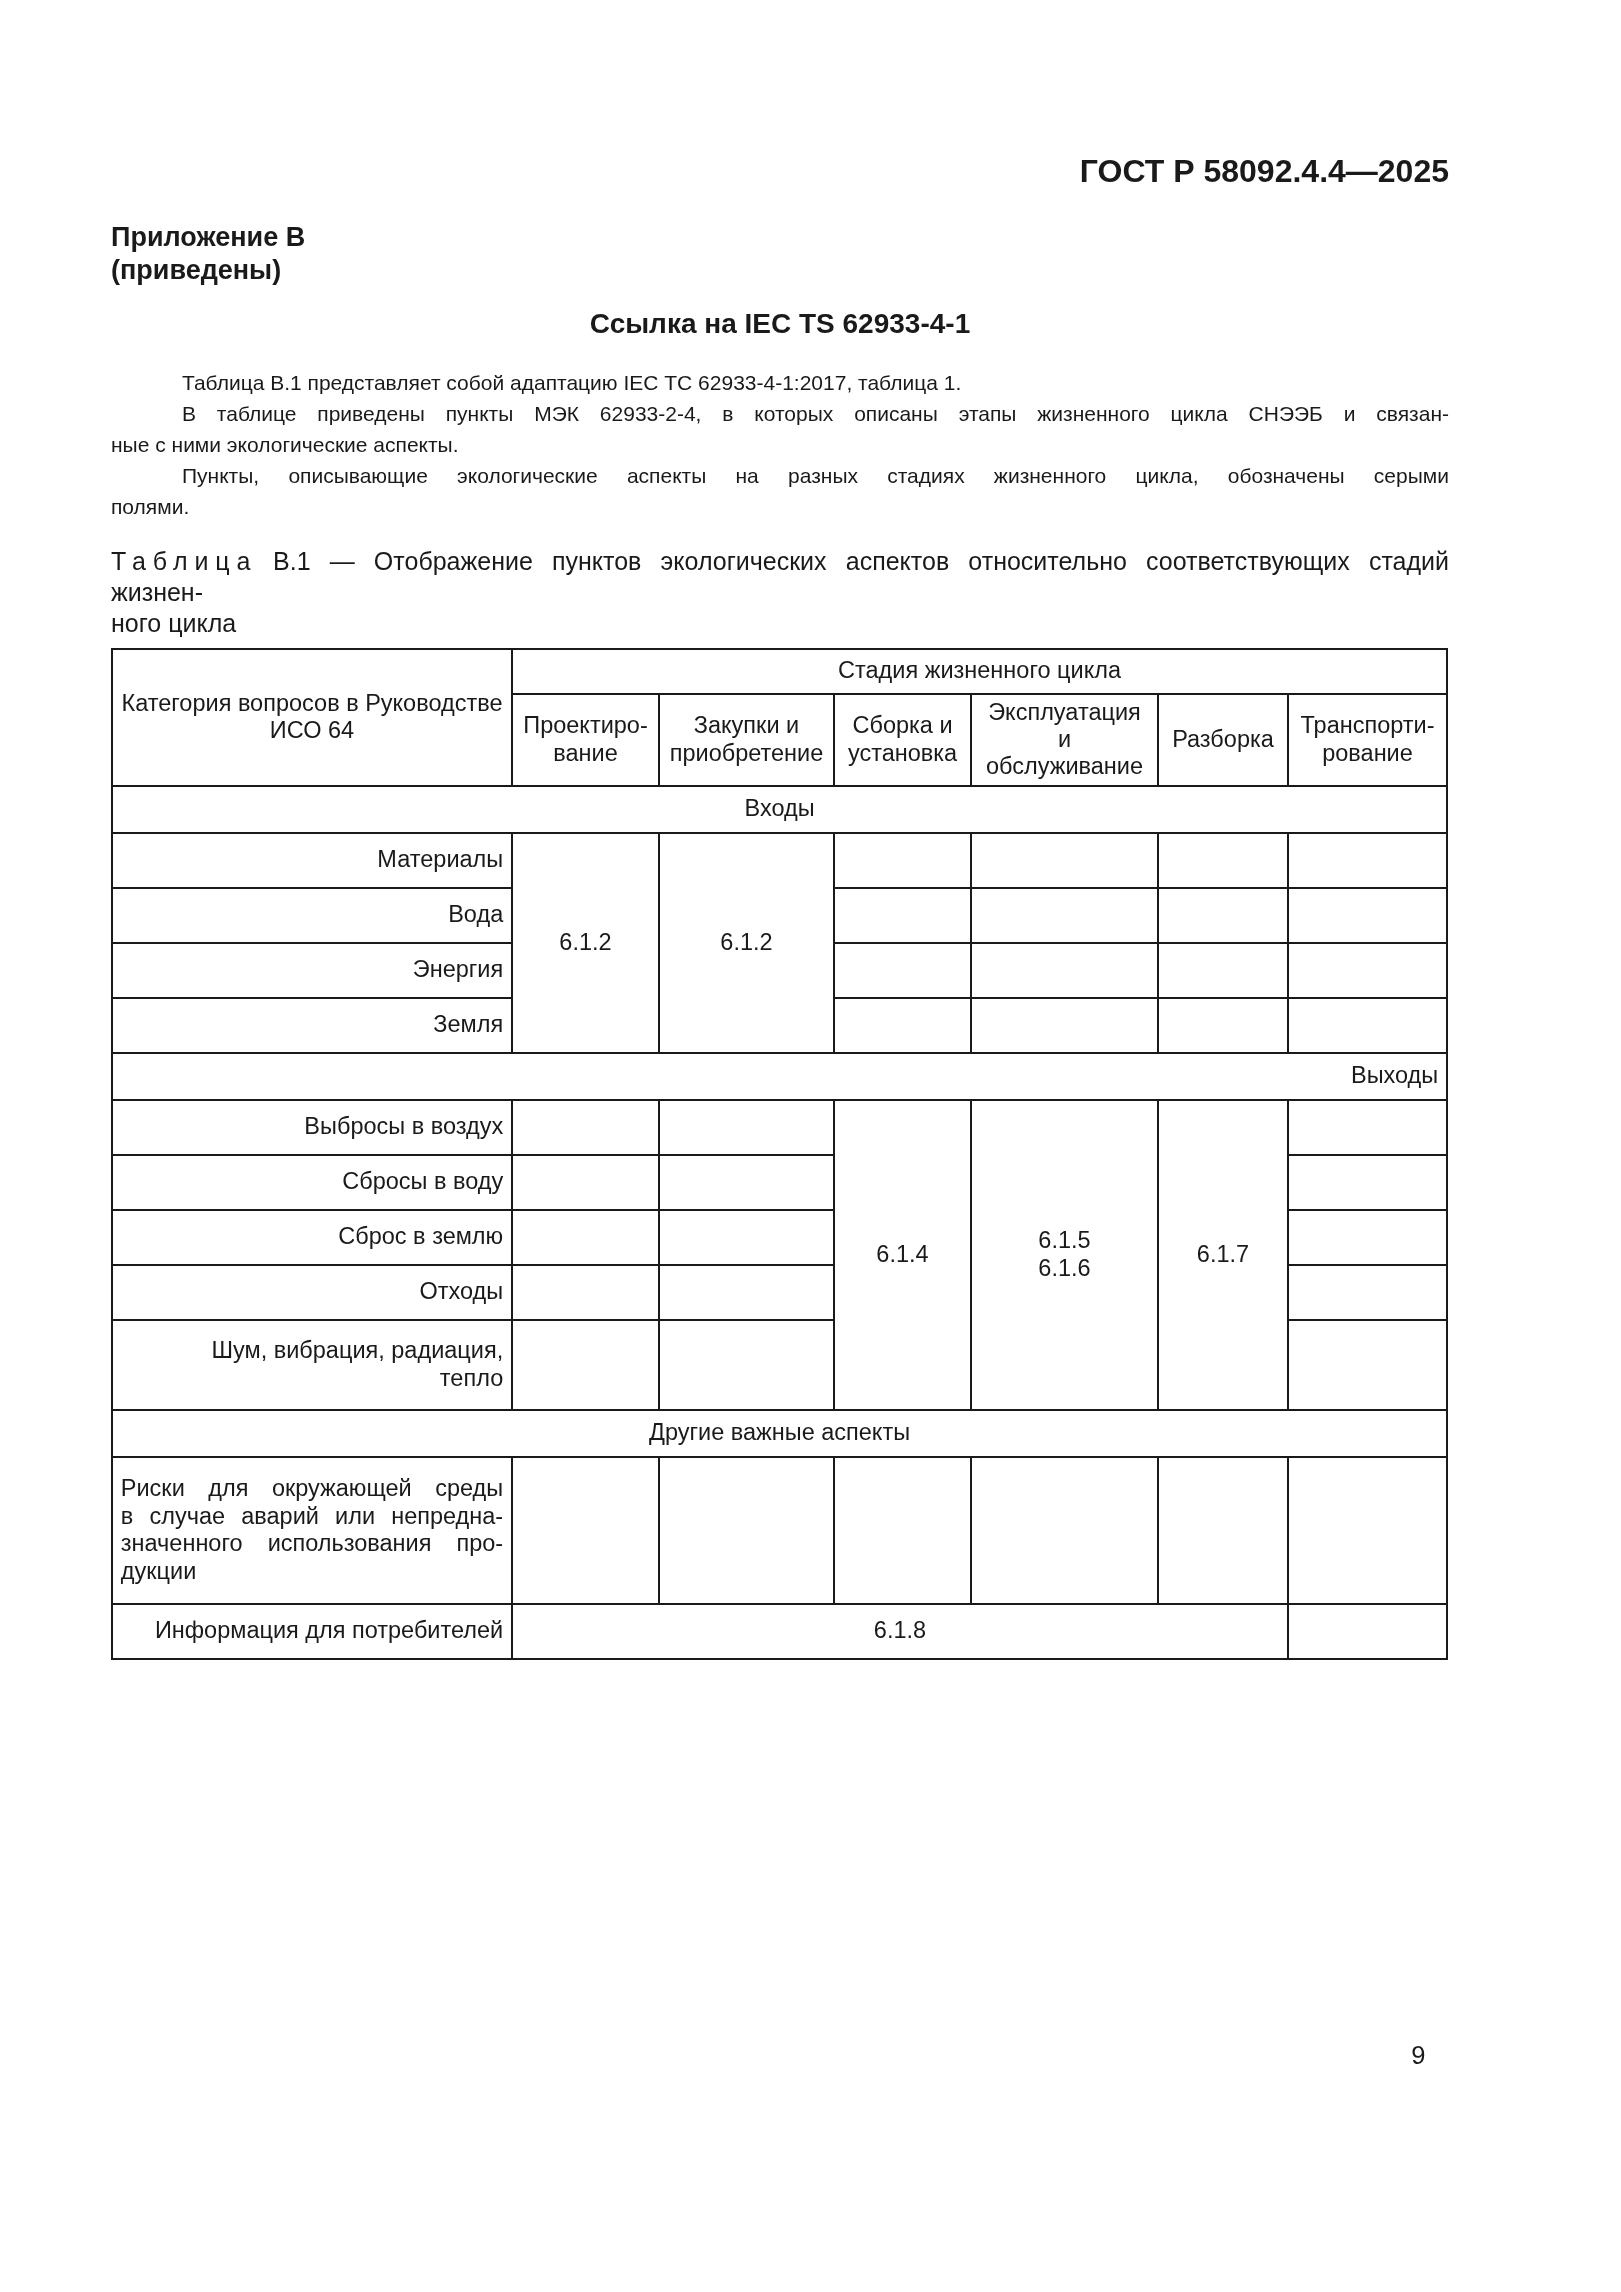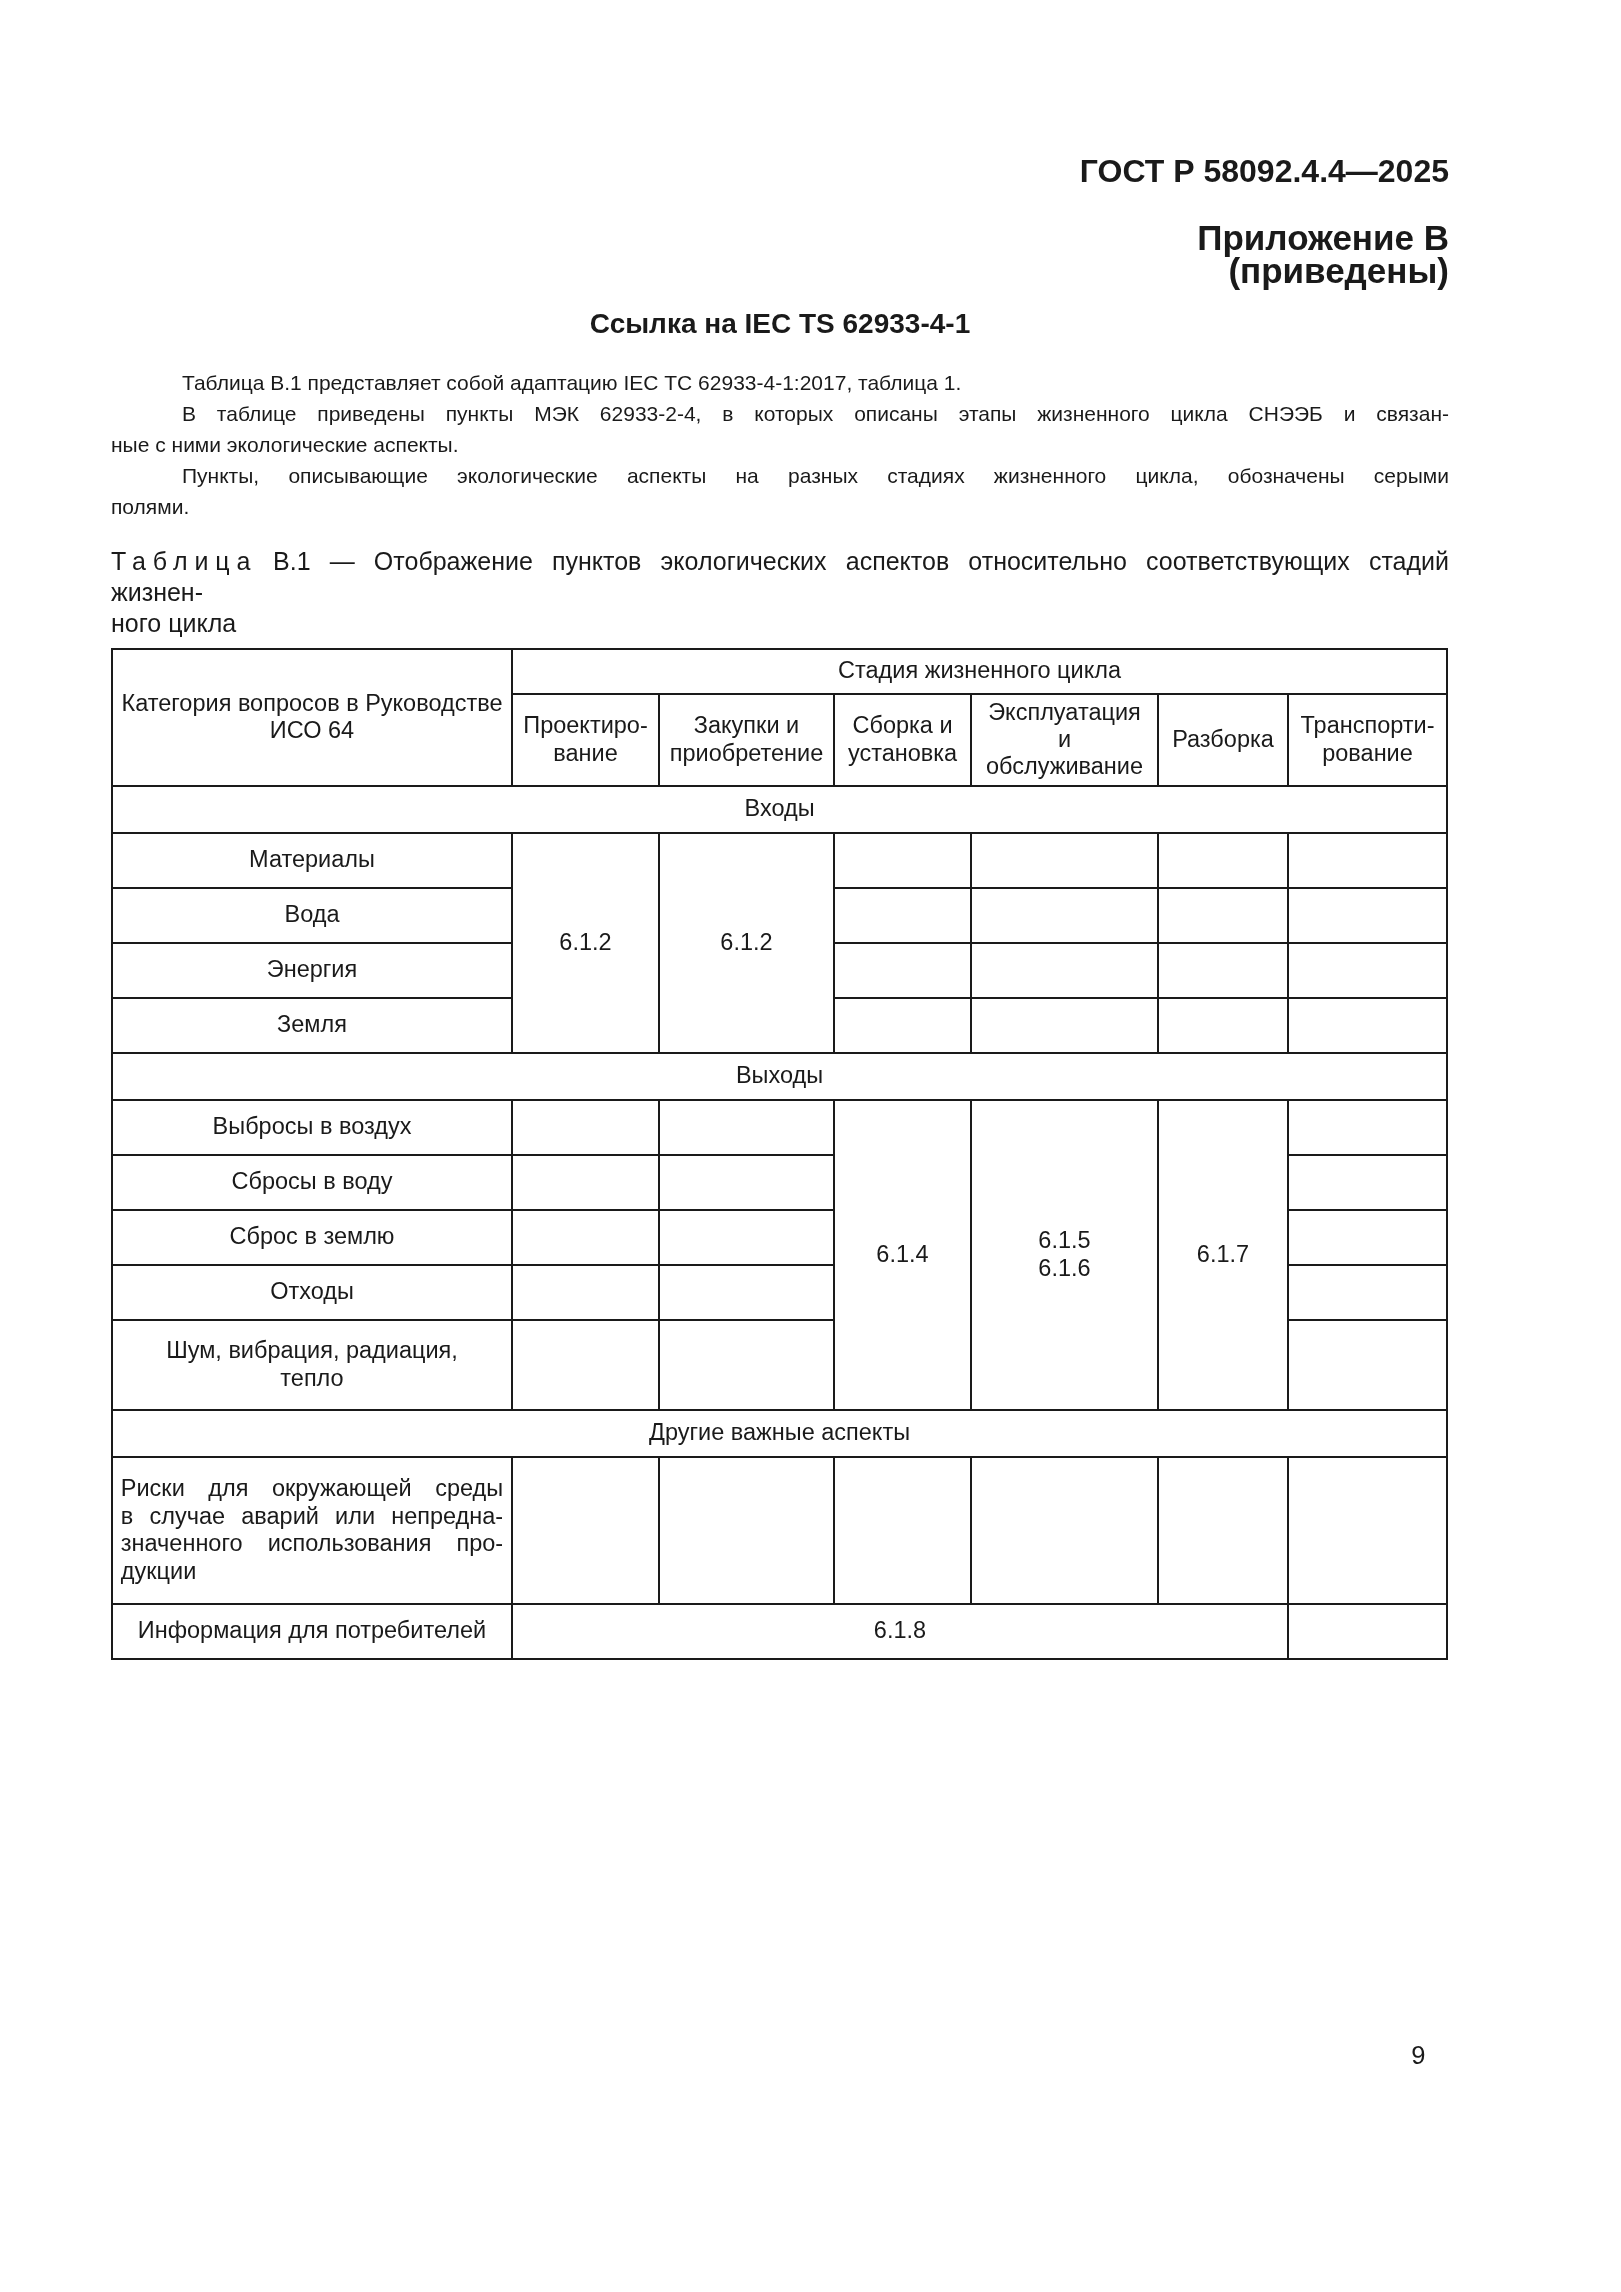--- a/index.html
+++ b/index.html
@@ -19,23 +19,23 @@
   }
   .doc-header {
     padding-top: 155px;
     text-align: right;
     font-weight: bold;
     font-size: 32px;
     line-height: 33px;
   }
   .app-title-block {
     margin-top: 33px;
-    text-align: right;
+    text-align: left;
     font-weight: bold;
-    font-size: 35px;
+    font-size: 27px;
     line-height: 33px;
   }
   .main-heading {
     margin-top: 20px;
     text-align: center;
     font-weight: bold;
     font-size: 28px;
     line-height: 33px;
   }
   .paragraphs {
@@ -66,21 +66,21 @@
     border-right: 2px solid #1a1a1a;
     border-top: 2.9px solid #1a1a1a;
     border-bottom: 2.9px solid #1a1a1a;
     font-size: 23.5px;
     line-height: 27.4px;
     vertical-align: middle;
     padding: 3.9px 7.8px;
     overflow: hidden;
   }
   td.center { text-align: center; margin-top: 16px; }
-  td.left { text-align: center; padding-left: 11.8px; }
+  td.left { text-align: right; padding-left: 11.8px; }
   td.pre { white-space: pre-line; }
   td.just {
     white-space: pre-line;
     text-align: justify;
     text-align-last: justify;
   }
   .page-number {
     position: absolute;
     top: 2041px;
     right: 23.5px;

